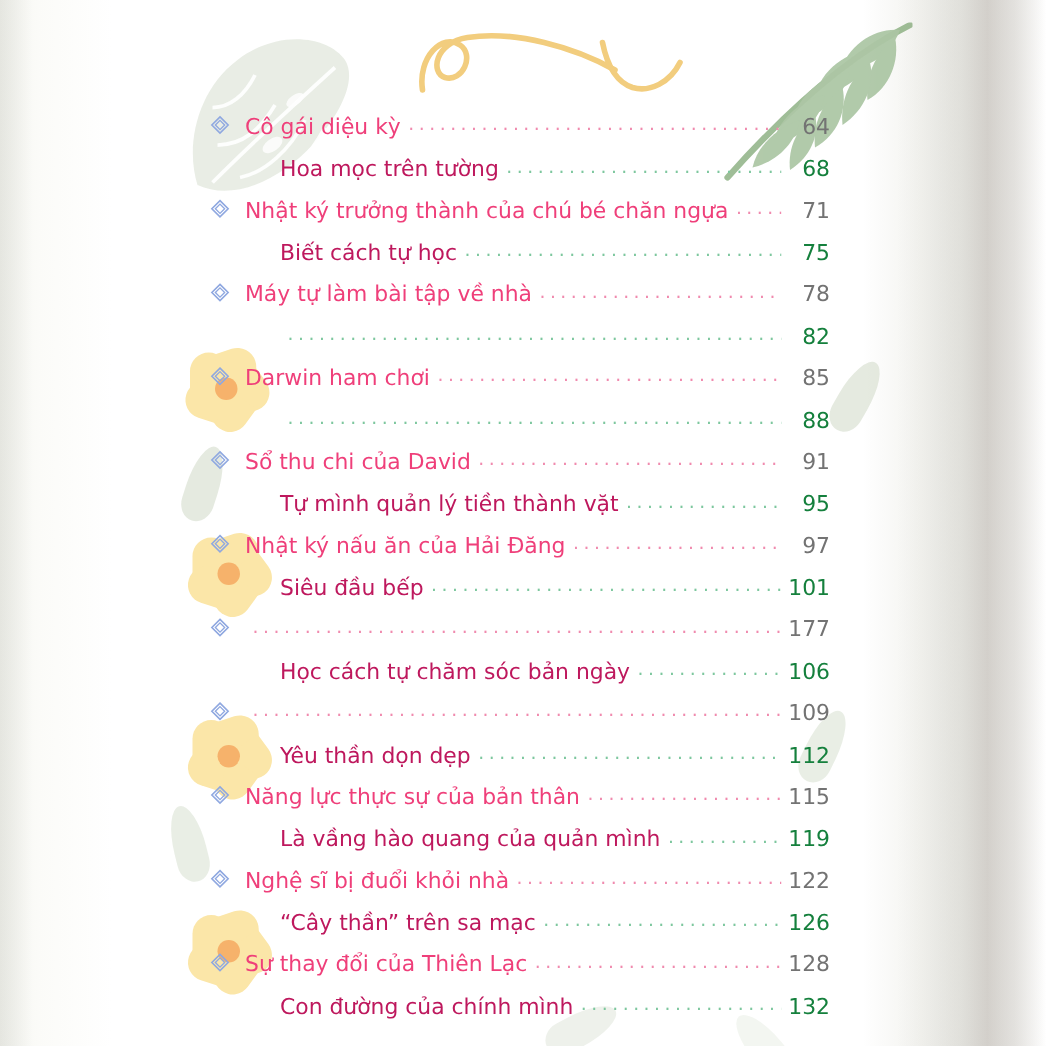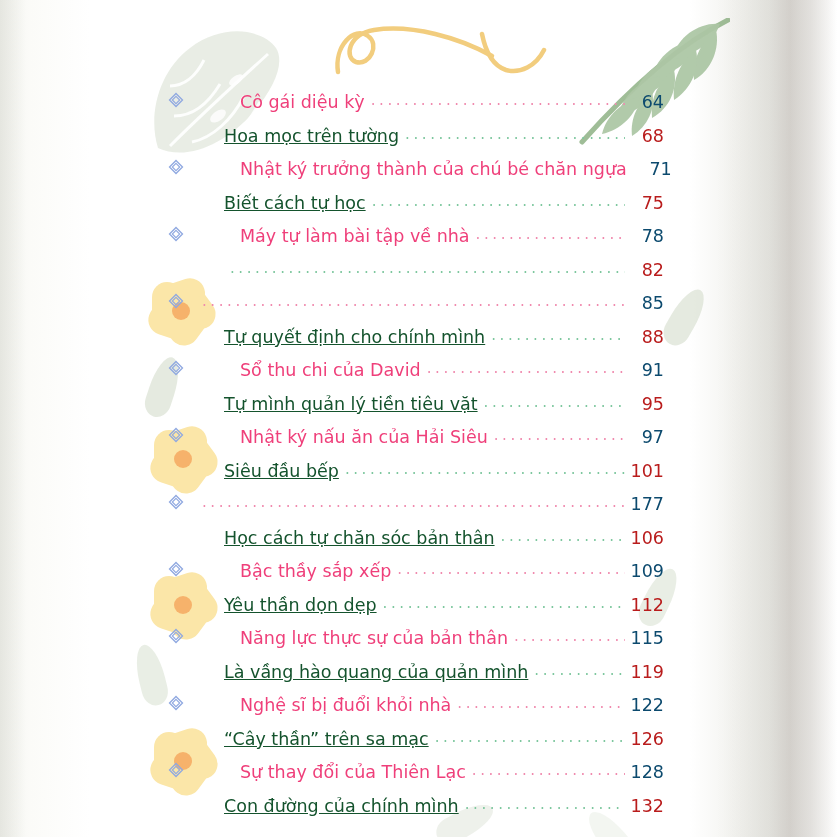--- a/index.html
+++ b/index.html
@@ -126,28 +126,28 @@
     letter-spacing: 3.6px;
     font-size: 15px;
     white-space: nowrap;
   }
   .page-no {
     flex: 0 0 auto;
     text-align: right;
     min-width: 34px;
   }
 
-  .lvl1 .title { color: #ef3f7a; margin-left: 44px; }
+  .lvl1 .title { color: #ef3f7a; }
   .lvl1 .dots  { color: #f08aae; }
-  .lvl1 .page-no { color: #0c4a6e; }
+  .lvl1 .page-no { color: #737373; }
 
   .lvl2 { padding-left: 28px; }
-  .lvl2 .title { color: #14532d; text-decoration: underline; }
+  .lvl2 .title { color: #be185d; }
   .lvl2 .dots  { color: #7dc79e; }
-  .lvl2 .page-no { color: #b91c1c; }
+  .lvl2 .page-no { color: #15803d; }
 </style>
 </head>
 <body>
 
 <div id="page">
   <div class="paper"></div>
 
   <svg class="deco monstera" viewBox="0 0 150 150">
     <g fill="#cfd8c7" opacity="0.85">
       <path d="M18 128 C8 96 18 52 50 28 C84 2 124 10 136 28 C146 44 132 72 110 96 C86 122 48 142 18 128 Z"></path>
@@ -290,60 +290,60 @@
         </div>
       </div>
       <div class="toc-row lvl1">
         <div class="row-wrap">
           <span class="bullet">
             <svg width="16" height="16" viewBox="0 0 16 16">
               <polygon points="8,1.5 14.5,8 8,14.5 1.5,8" fill="none" stroke="#8fa8e0" stroke-width="1.3"></polygon>
               <polygon points="8,4.3 11.7,8 8,11.7 4.3,8" fill="none" stroke="#8fa8e0" stroke-width="1.1"></polygon>
             </svg>
           </span>
+          <span class="title">Darwin ham chơi</span>
           <span class="dots">................................................................................</span>
           <span class="page-no">85</span>
         </div>
       </div>
       <div class="toc-row lvl2">
         <div class="row-wrap">
-          <span class="title">Tự quyết định cho chính mình</span>
           <span class="dots">................................................................................</span>
           <span class="page-no">88</span>
         </div>
       </div>
       <div class="toc-row lvl1">
         <div class="row-wrap">
           <span class="bullet">
             <svg width="16" height="16" viewBox="0 0 16 16">
               <polygon points="8,1.5 14.5,8 8,14.5 1.5,8" fill="none" stroke="#8fa8e0" stroke-width="1.3"></polygon>
               <polygon points="8,4.3 11.7,8 8,11.7 4.3,8" fill="none" stroke="#8fa8e0" stroke-width="1.1"></polygon>
             </svg>
           </span>
           <span class="title">Sổ thu chi của David</span>
           <span class="dots">................................................................................</span>
           <span class="page-no">91</span>
         </div>
       </div>
       <div class="toc-row lvl2">
         <div class="row-wrap">
-          <span class="title">Tự mình quản lý tiền tiêu vặt</span>
+          <span class="title">Tự mình quản lý tiền thành vặt</span>
           <span class="dots">................................................................................</span>
           <span class="page-no">95</span>
         </div>
       </div>
       <div class="toc-row lvl1">
         <div class="row-wrap">
           <span class="bullet">
             <svg width="16" height="16" viewBox="0 0 16 16">
               <polygon points="8,1.5 14.5,8 8,14.5 1.5,8" fill="none" stroke="#8fa8e0" stroke-width="1.3"></polygon>
               <polygon points="8,4.3 11.7,8 8,11.7 4.3,8" fill="none" stroke="#8fa8e0" stroke-width="1.1"></polygon>
             </svg>
           </span>
-          <span class="title">Nhật ký nấu ăn của Hải Siêu</span>
+          <span class="title">Nhật ký nấu ăn của Hải Đăng</span>
           <span class="dots">................................................................................</span>
           <span class="page-no">97</span>
         </div>
       </div>
       <div class="toc-row lvl2">
         <div class="row-wrap">
           <span class="title">Siêu đầu bếp</span>
           <span class="dots">................................................................................</span>
           <span class="page-no">101</span>
         </div>
@@ -355,34 +355,33 @@
               <polygon points="8,1.5 14.5,8 8,14.5 1.5,8" fill="none" stroke="#8fa8e0" stroke-width="1.3"></polygon>
               <polygon points="8,4.3 11.7,8 8,11.7 4.3,8" fill="none" stroke="#8fa8e0" stroke-width="1.1"></polygon>
             </svg>
           </span>
           <span class="dots">................................................................................</span>
           <span class="page-no">177</span>
         </div>
       </div>
       <div class="toc-row lvl2">
         <div class="row-wrap">
-          <span class="title">Học cách tự chăn sóc bản thân</span>
+          <span class="title">Học cách tự chăm sóc bản ngày</span>
           <span class="dots">................................................................................</span>
           <span class="page-no">106</span>
         </div>
       </div>
       <div class="toc-row lvl1">
         <div class="row-wrap">
           <span class="bullet">
             <svg width="16" height="16" viewBox="0 0 16 16">
               <polygon points="8,1.5 14.5,8 8,14.5 1.5,8" fill="none" stroke="#8fa8e0" stroke-width="1.3"></polygon>
               <polygon points="8,4.3 11.7,8 8,11.7 4.3,8" fill="none" stroke="#8fa8e0" stroke-width="1.1"></polygon>
             </svg>
           </span>
-          <span class="title">Bậc thầy sắp xếp</span>
           <span class="dots">................................................................................</span>
           <span class="page-no">109</span>
         </div>
       </div>
       <div class="toc-row lvl2">
         <div class="row-wrap">
           <span class="title">Yêu thần dọn dẹp</span>
           <span class="dots">................................................................................</span>
           <span class="page-no">112</span>
         </div>

